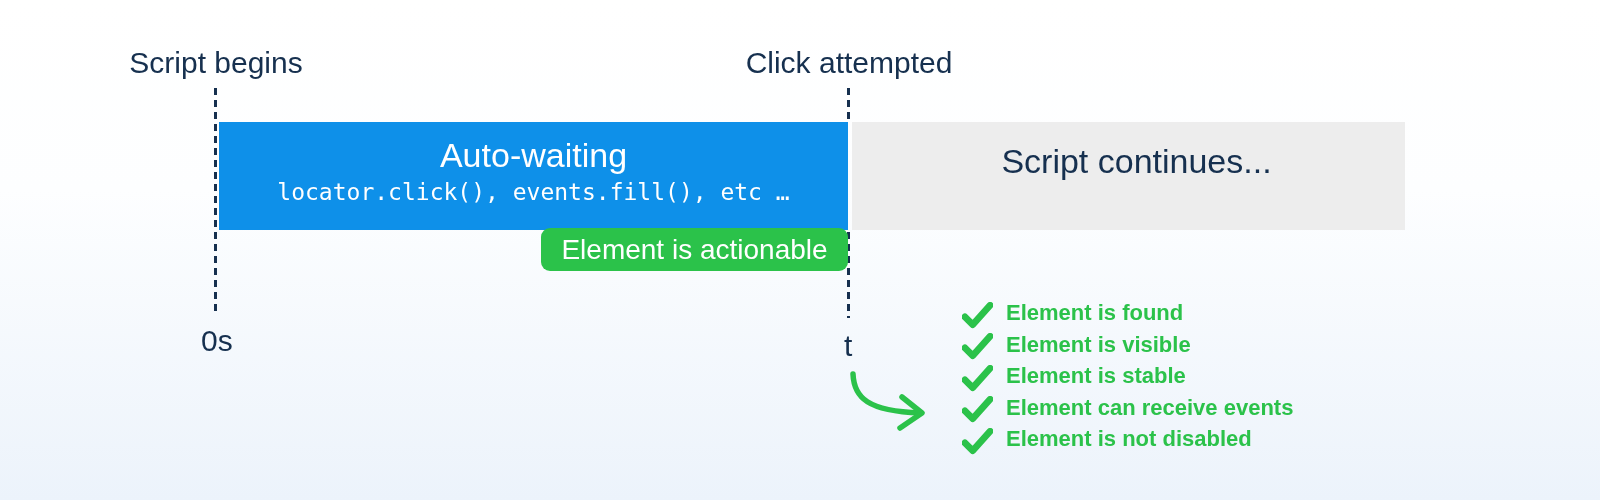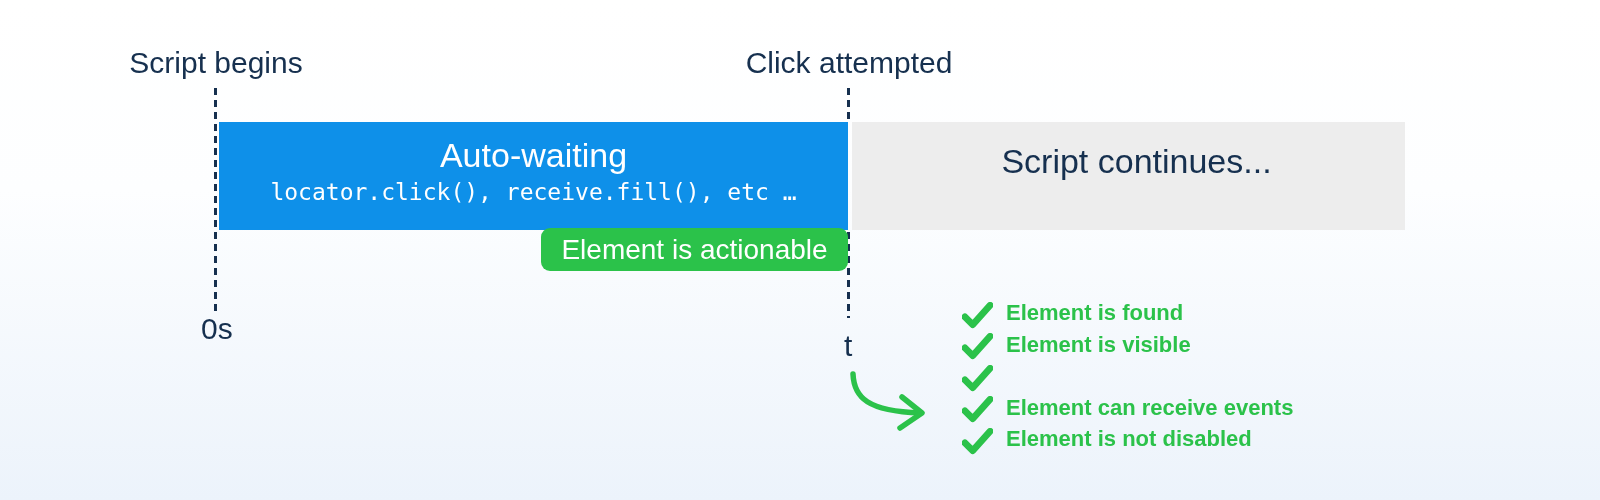--- a/index.html
+++ b/index.html
@@ -79,30 +79,30 @@
 
   <div class="event-label" style="left:216px;">Script begins</div>
   <div class="event-label" style="left:849px;">Click attempted</div>
 
   <div class="dash-line" style="left:214px;top:88px;height:227px;"></div>
   <div class="dash-line" style="left:847px;top:88px;height:33px;"></div>
   <div class="dash-line" style="left:847px;top:232px;height:86px;"></div>
 
   <div class="bar bar-blue">
     <div class="bar-title">Auto-waiting</div>
-    <div class="bar-code">locator.click(), receive.fill(), etc …</div>
+    <div class="bar-code">locator.click(), events.fill(), etc …</div>
   </div>
 
   <div class="bar bar-gray">
     <div class="bar-title">Script continues...</div>
   </div>
 
   <div class="badge">Element is actionable</div>
 
-  <div class="tick-label" style="left:201px;top:312px;">0s</div>
+  <div class="tick-label" style="left:201px;top:324px;">0s</div>
   <div class="tick-label" style="left:844px;top:329px;">t</div>
 
   <svg class="arrow-svg" width="100" height="78" viewBox="0 0 100 78">
     <path d="M13,9 C14,33 28,46 80,48" fill="none" stroke="#2bc24a" stroke-width="5.5" stroke-linecap="round"></path>
     <polyline points="62,32 82,48 60,63" fill="none" stroke="#2bc24a" stroke-width="5.5" stroke-linecap="round" stroke-linejoin="round"></polyline>
   </svg>
 
   <div class="checklist">
 
     <div class="check-row">
@@ -116,20 +116,21 @@
       <svg class="check-icon" viewBox="0 0 32 27">
         <polyline points="3,15 11,23 29,3" fill="none" stroke="#2bc24a" stroke-width="7" stroke-linecap="round" stroke-linejoin="round"></polyline>
       </svg>
       <span class="check-text">Element is visible</span>
     </div>
 
     <div class="check-row">
       <svg class="check-icon" viewBox="0 0 32 27">
         <polyline points="3,15 11,23 29,3" fill="none" stroke="#2bc24a" stroke-width="7" stroke-linecap="round" stroke-linejoin="round"></polyline>
       </svg>
+      <span class="check-text">Element is stable</span>
     </div>
 
     <div class="check-row">
       <svg class="check-icon" viewBox="0 0 32 27">
         <polyline points="3,15 11,23 29,3" fill="none" stroke="#2bc24a" stroke-width="7" stroke-linecap="round" stroke-linejoin="round"></polyline>
       </svg>
       <span class="check-text">Element can receive events</span>
     </div>
 
     <div class="check-row">

